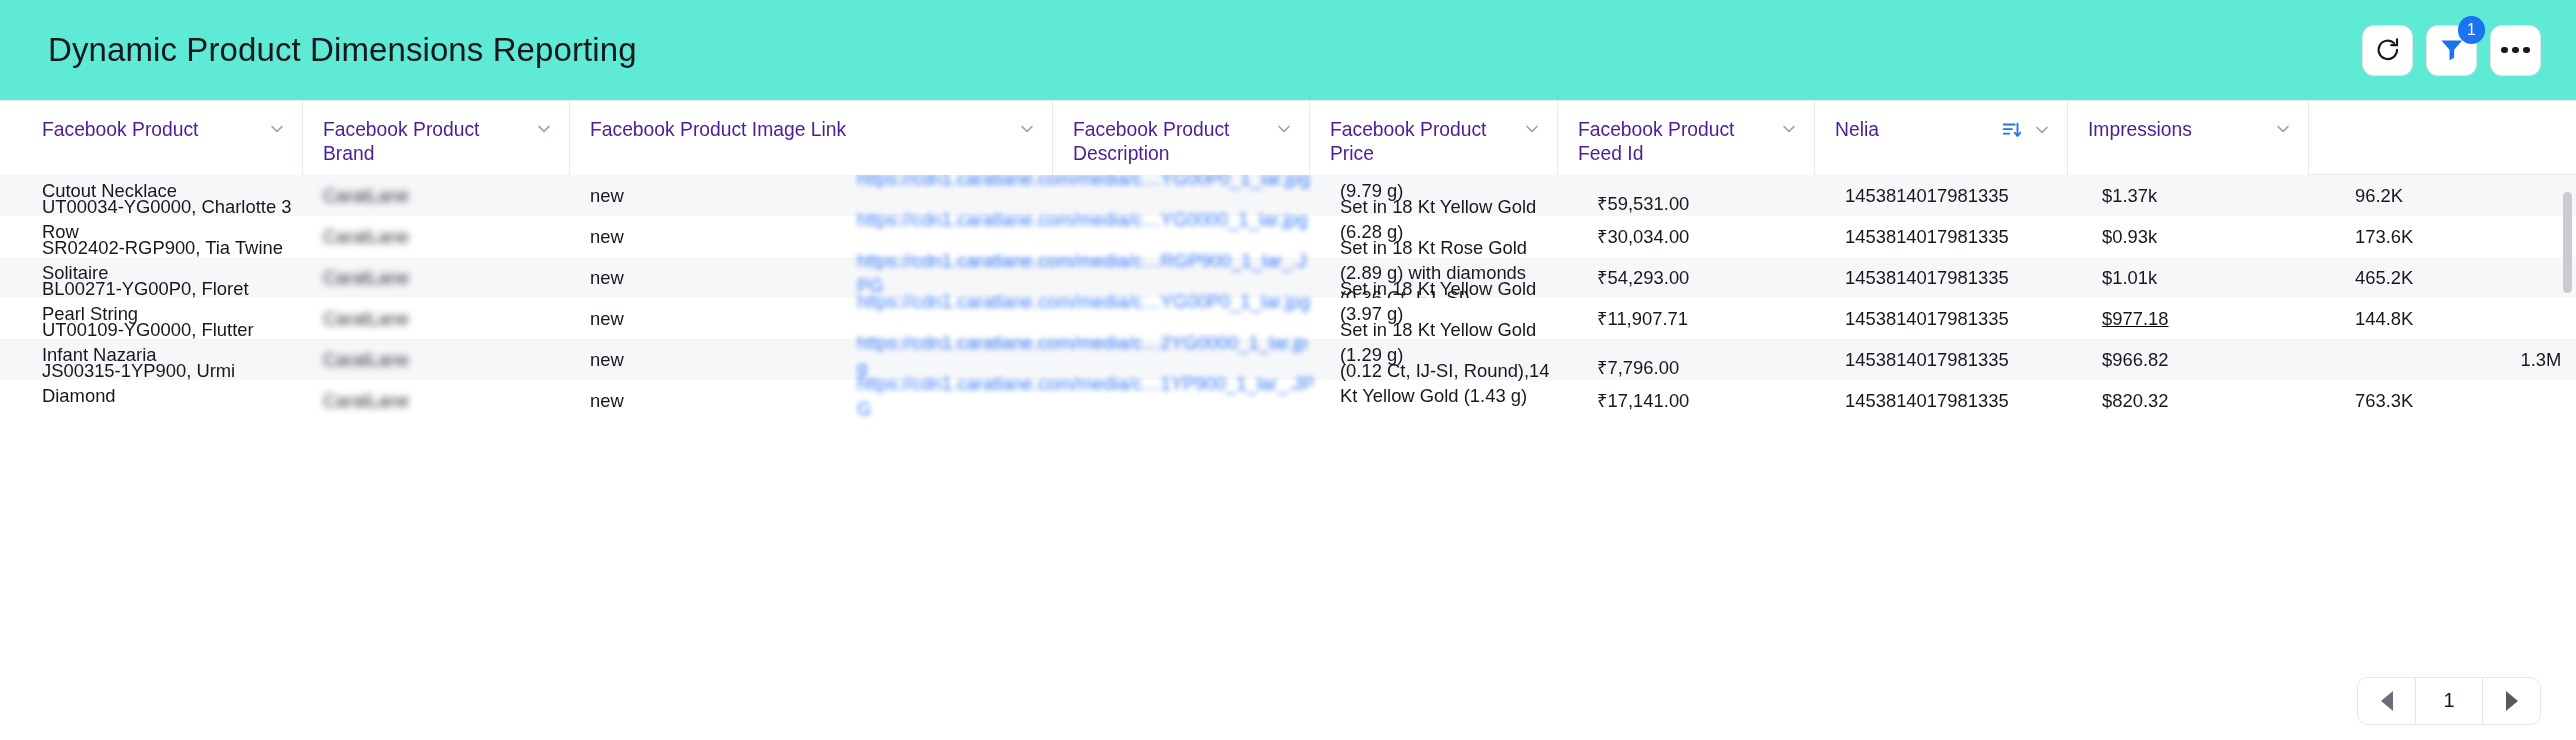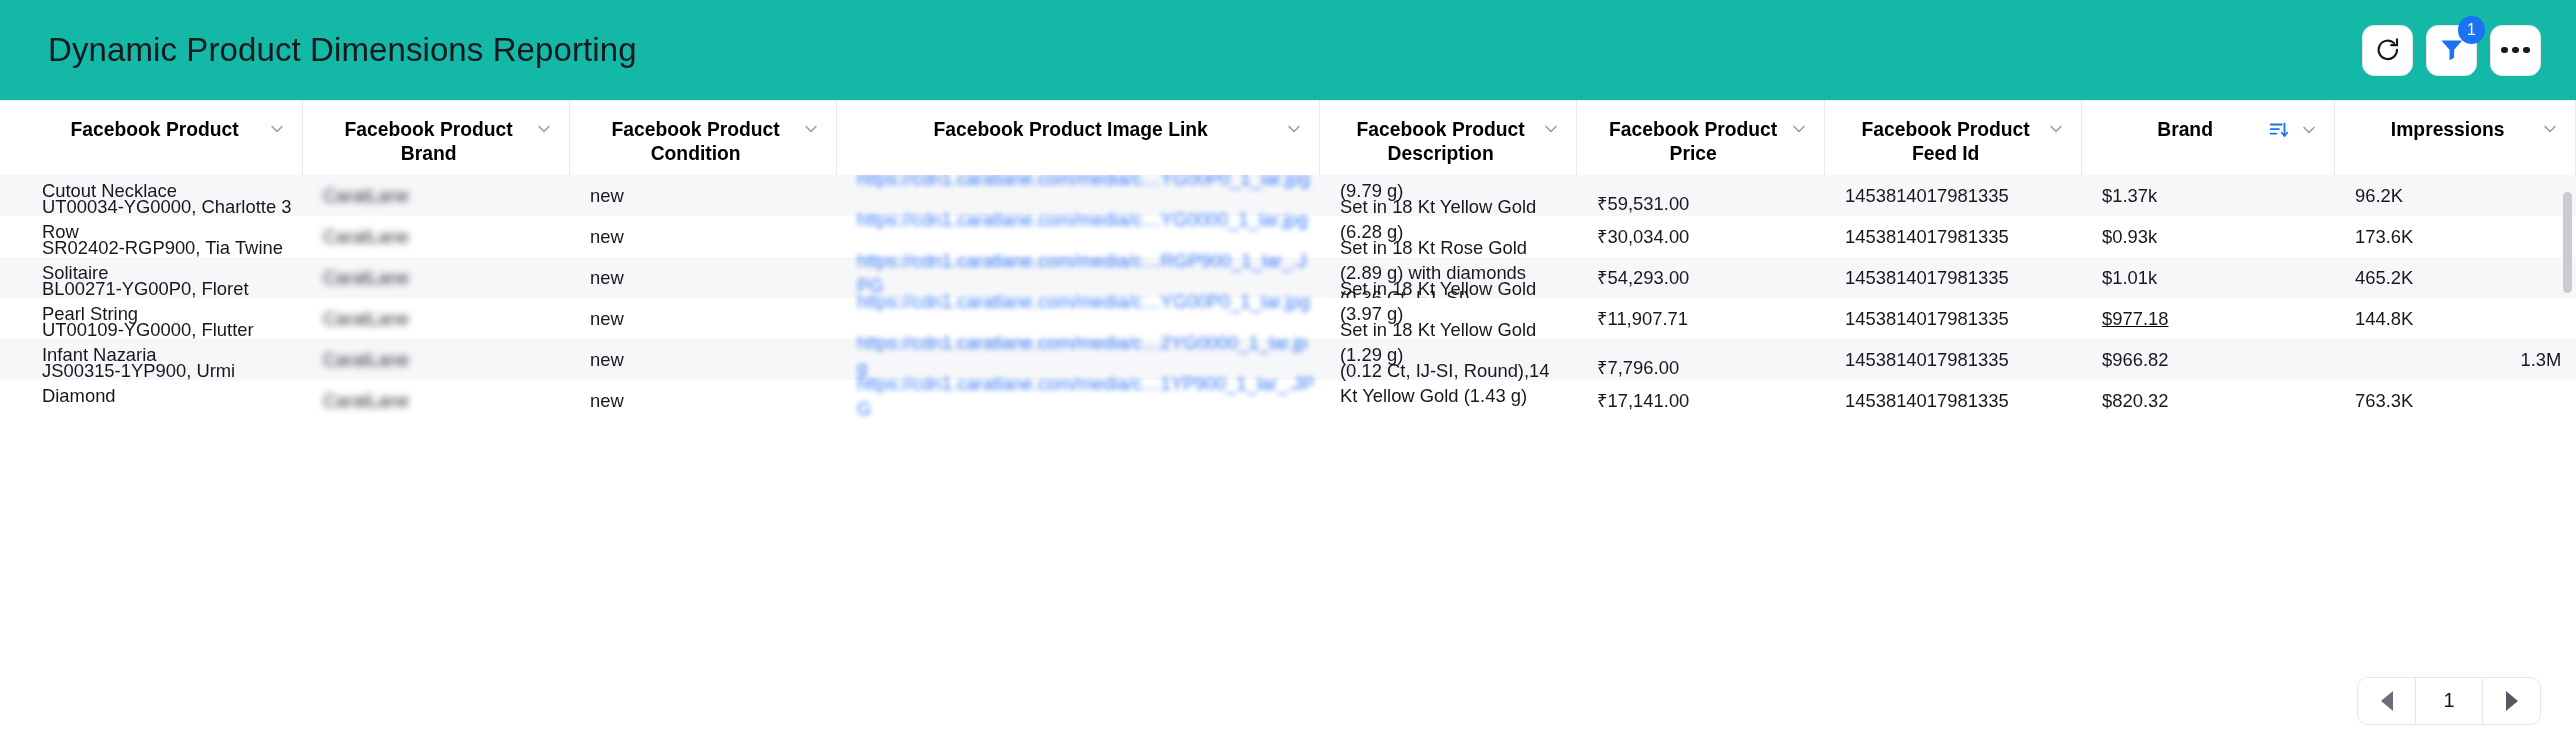--- a/index.html
+++ b/index.html
@@ -17,21 +17,21 @@
   }
 
   
   .header {
     position: relative;
     height: 101px;
     flex: 0 0 101px;
     display: flex;
     align-items: center;
     padding: 0 35px 0 48px;
-    background: #14b8a6;
+    background: #5eead4;
     border-bottom: 0.9px solid #e9eaee;
   }
   .page-title {
     font-size: 33px;
     font-weight: 400;
     color: #16181d;
     letter-spacing: 0.1px;
     white-space: nowrap;
   }
   .header-spacer { flex: 1 1 auto; }
@@ -86,25 +86,24 @@
     padding: 16.5px 14.7px 0 20px;
     border-right: 0.9px solid #e9eaee;
     background: #ffffff;
     overflow: visible;
     height: 74px;
   }
   .th:first-child { padding-left: 42px; }
   .th-label {
     font-size: 19.3px;
     line-height: 24px;
-    font-weight: 700;
-    color: #000000;
+    font-weight: 400;
+    color: #4c1d95;
     flex: 1 1 auto;
     word-break: break-word;
-    text-align: center;
   }
   .th-tools {
     display: flex;
     align-items: center;
     gap: 9.2px;
     padding-top: 1.8px;
     flex: 0 0 auto;
   }
   .chev { cursor: pointer; }
   .sort-icon { cursor: pointer; }
@@ -273,28 +272,20 @@
           </div>
         </div>
         <div class="th" style="width: 267px;">
           <div class="th-label">Facebook Product Brand</div>
           <div class="th-tools">
             <span class="chev"><svg width="20" height="20" viewBox="0 0 24 24" fill="none" stroke="#9aa0a8" stroke-width="2" stroke-linecap="round" stroke-linejoin="round">
                 <polyline points="6,9 12,15 18,9"></polyline>
               </svg></span>
           </div>
         </div>
-        <div class="th" style="width: 267px;">
-          <div class="th-label">Facebook Product Condition</div>
-          <div class="th-tools">
-            <span class="chev"><svg width="20" height="20" viewBox="0 0 24 24" fill="none" stroke="#9aa0a8" stroke-width="2" stroke-linecap="round" stroke-linejoin="round">
-                <polyline points="6,9 12,15 18,9"></polyline>
-              </svg></span>
-          </div>
-        </div>
         <div class="th" style="width: 483px;">
           <div class="th-label">Facebook Product Image Link</div>
           <div class="th-tools">
             <span class="chev"><svg width="20" height="20" viewBox="0 0 24 24" fill="none" stroke="#9aa0a8" stroke-width="2" stroke-linecap="round" stroke-linejoin="round">
                 <polyline points="6,9 12,15 18,9"></polyline>
               </svg></span>
           </div>
         </div>
         <div class="th" style="width: 257px;">
           <div class="th-label">Facebook Product Description</div>
@@ -314,21 +305,21 @@
         </div>
         <div class="th" style="width: 257px;">
           <div class="th-label">Facebook Product Feed Id</div>
           <div class="th-tools">
             <span class="chev"><svg width="20" height="20" viewBox="0 0 24 24" fill="none" stroke="#9aa0a8" stroke-width="2" stroke-linecap="round" stroke-linejoin="round">
                 <polyline points="6,9 12,15 18,9"></polyline>
               </svg></span>
           </div>
         </div>
         <div class="th" style="width: 253px;">
-          <div class="th-label">Brand</div>
+          <div class="th-label">Nelia</div>
           <div class="th-tools">
             <span class="sort-icon"><svg width="22" height="22" viewBox="0 0 24 24" fill="none" stroke="#1a73f0" stroke-width="2" stroke-linecap="round">
                 <line x1="3" y1="6" x2="15" y2="6"></line>
                 <line x1="3" y1="11" x2="12" y2="11"></line>
                 <line x1="3" y1="16" x2="9" y2="16"></line>
                 <line x1="18" y1="5" x2="18" y2="18"></line>
                 <polyline points="15,15 18,18.5 21,15"></polyline>
               </svg></span>
             <span class="chev"><svg width="20" height="20" viewBox="0 0 24 24" fill="none" stroke="#9aa0a8" stroke-width="2" stroke-linecap="round" stroke-linejoin="round">
                 <polyline points="6,9 12,15 18,9"></polyline>

